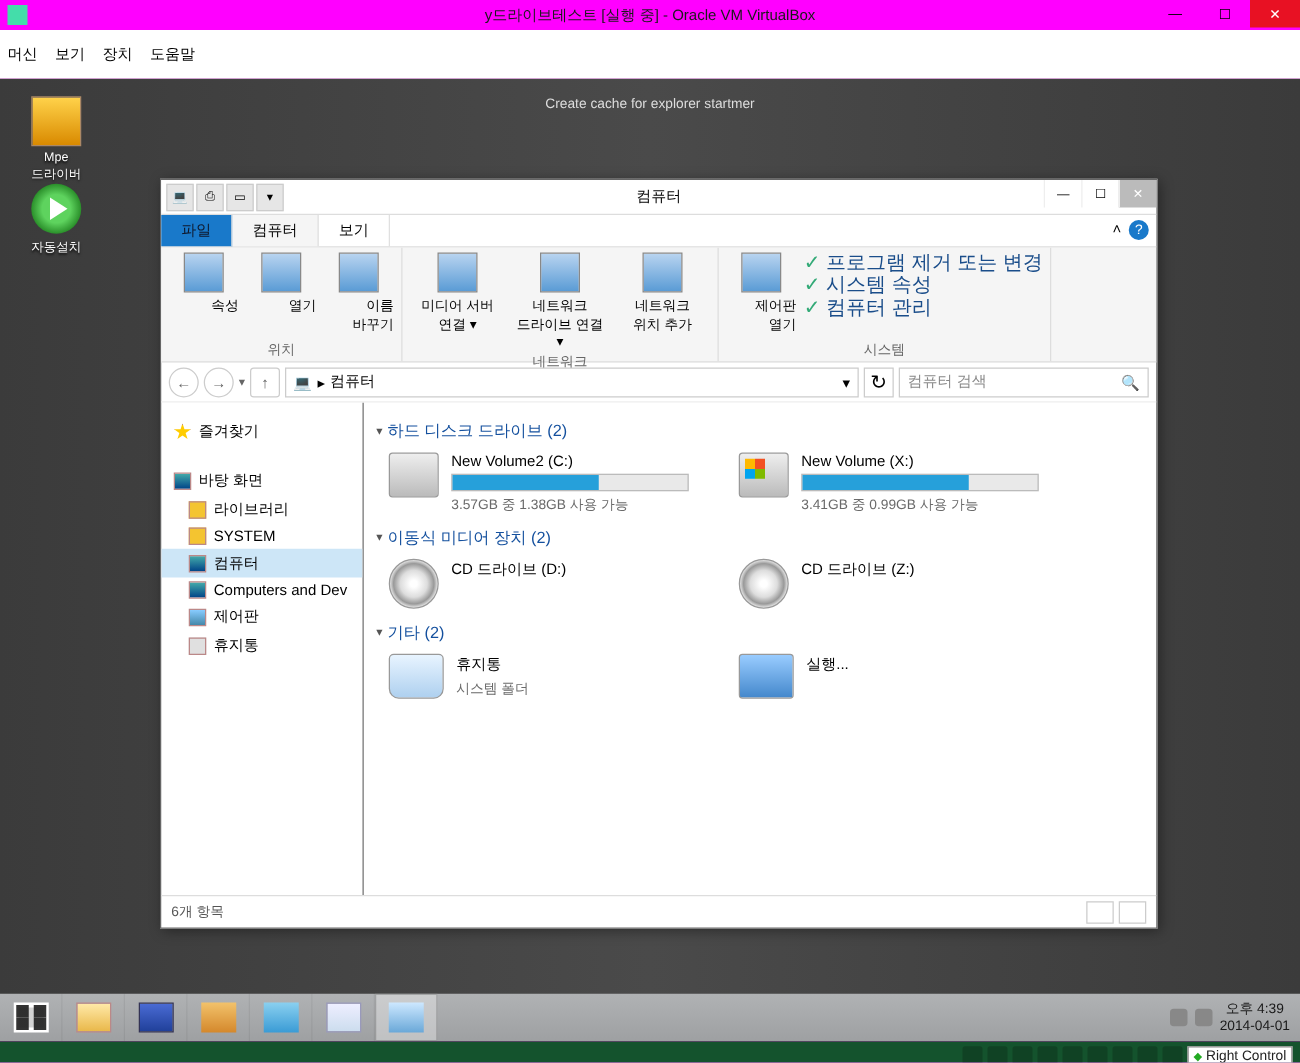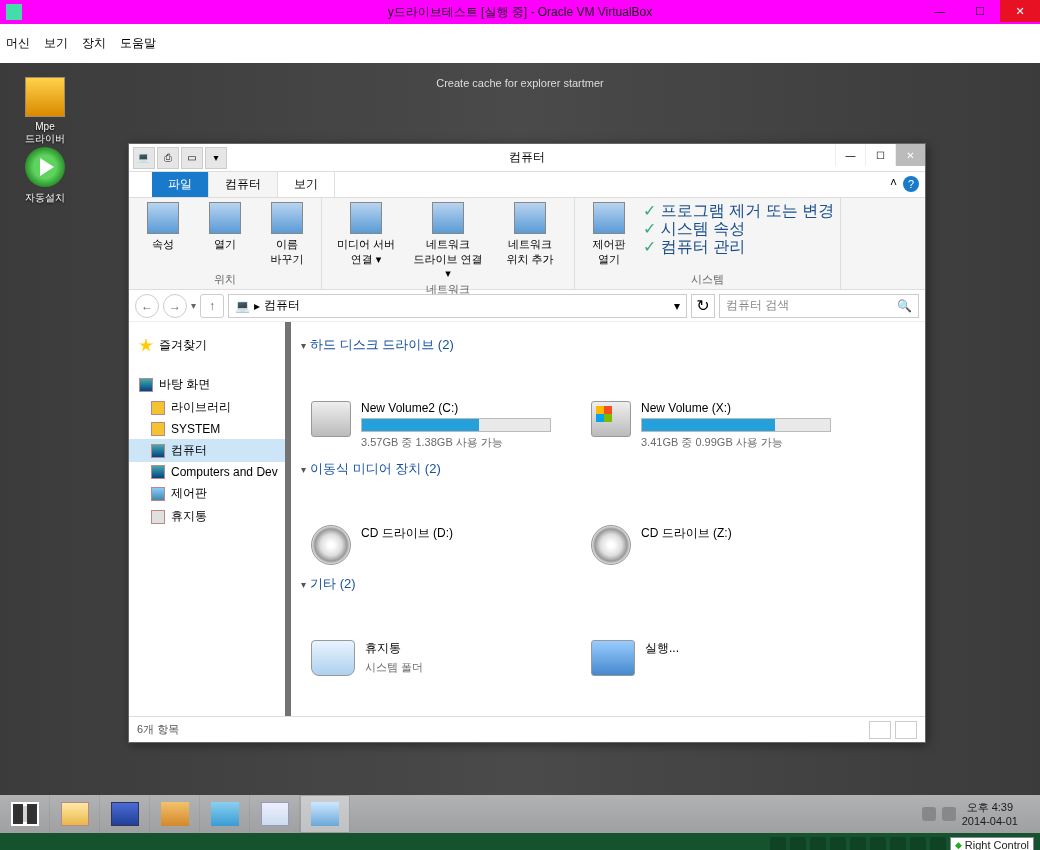--- a/index.html
+++ b/index.html
@@ -31,57 +31,57 @@
   .exp-titlebar { height: 28px; background: #fff; display: flex; align-items: center; position: relative; border-bottom: 1px solid #ddd; }
   .exp-titlebar .qat { display: flex; gap: 2px; padding: 0 4px; }
   .exp-titlebar .qat div { width: 22px; height: 22px; background: #e6e6e6; border: 1px solid #ccc; font-size:10px; display:flex; align-items:center; justify-content:center;}
   .exp-titlebar .ttl { position: absolute; left: 0; right: 0; text-align: center; font-size: 12px; }
   .exp-winctrl { position: absolute; right: 0; top: 0; display: flex; }
   .exp-winctrl > div { width: 30px; height: 22px; display: flex; align-items: center; justify-content: center; font-size: 10px; border-left:1px solid #eee;}
   .exp-winctrl .cl { background: #bbb; color: #fff; }
 
   .exp-tabs { height: 26px; display: flex; background: #fff; font-size: 12px; align-items: stretch; border-bottom:1px solid #ddd; position:relative;}
   .exp-tab { padding: 4px 16px; border-right: 1px solid #e0e0e0; display:flex; align-items:center;}
-  .exp-tab.file { background: #1979ca; color: #ffffff; margin-left: 23px; }
+  .exp-tab.file { background: #1979ca; color: #0f172a; }
   .exp-tab.active { background: #f5f5f5; }
   .exp-tabs .help { position:absolute; right:6px; top:4px; font-size:12px; display:flex; gap:6px;}
   .help-circ { width:16px; height:16px; border-radius:50%; background:#1979ca; color:#fff; display:flex; align-items:center; justify-content:center; font-size:11px;}
 
   .ribbon { height: 92px; background: #f5f5f5; display: flex; font-size: 11px; border-bottom: 1px solid #ddd; }
   .ribgroup { border-right: 1px solid #ddd; padding: 4px 6px 2px; display: flex; flex-direction: column; }
   .ribgroup .items { flex: 1; display: flex; gap: 6px; align-items: flex-start; }
   .ribgroup .glabel { text-align: center; color: #666; font-size: 11px; padding-top:2px;}
-  .ritem { width: 56px; text-align: center; }
+  .ritem { width: 56px; text-align: right; }
   .ritem2 { width: 76px; text-align: center; }
   .ritem .ri-ico, .ritem2 .ri-ico { width: 32px; height: 32px; margin: 0 auto 3px; background: linear-gradient(#b8d4f0,#5a9bd5); border:1px solid #888; }
   .syslinks { font-size:16px; line-height:18px; color:#1a4d8a;}
   .syslinks div::before { content:"✓ "; color:#3a7; }
 
   .addrbar { height: 32px; display: flex; align-items: center; gap: 4px; padding: 3px 6px; border-bottom:1px solid #eee;}
   .navbtn { width: 24px; height: 24px; border: 1px solid #ccc; border-radius: 50%; display:flex; align-items:center; justify-content:center; font-size:12px; color:#666;}
   .breadcrumb { flex: 1; height: 24px; border: 1px solid #ccc; display: flex; align-items: center; padding: 0 6px; font-size: 12px; gap:4px;}
   .refresh { width:24px; height:24px; border:1px solid #ccc; display:flex; align-items:center; justify-content:center;}
   .searchbox { width: 200px; height: 24px; border: 1px solid #ccc; display: flex; align-items: center; padding: 0 6px; font-size: 12px; color: #888; justify-content:space-between;}
 
   .exp-body { flex: 1; display: flex; overflow: hidden; }
-  .navpane { width: 162px; border-right: 6px solid #737373; font-size: 12px; padding-top: 8px; overflow:hidden;}
+  .navpane { width: 162px; border-right: 1px solid #737373; font-size: 12px; padding-top: 8px; overflow:hidden;}
   .navpane .nv { padding: 3px 4px 3px 22px; white-space: nowrap; display:flex; align-items:center; gap:6px;}
   .navpane .nv.sel { background: #cde6f7; }
   .navpane .nv.top { padding-left: 10px; margin-top: 4px;}
   .nvico { width:14px; height:14px; display:inline-block; background:#f4c430; border:1px solid #b88;}
   .nvico.star { background:#ffcc00; clip-path: polygon(50% 0,61% 35%,98% 35%,68% 57%,79% 91%,50% 70%,21% 91%,32% 57%,2% 35%,39% 35%);}
   .nvico.mon { background:linear-gradient(#4aa,#048); }
   .nvico.bin { background:#e0e0e0; }
   .nvico.cp  { background:linear-gradient(#8cf,#48a); }
 
   .content { flex: 1; padding: 8px 10px; font-size: 12px; overflow:auto;}
   .grouphdr { color: #14509e; font-size: 13px; margin: 6px 0 8px; display:flex; align-items:center; gap:4px;}
   .grouphdr::before { content:"▾"; font-size:10px; color:#555;}
   .drives { display: flex; flex-wrap: wrap; gap: 20px 40px; margin-left: 10px; margin-bottom:10px;}
-  .drive { width: 240px; display: flex; gap: 10px; align-items: flex-start; margin-top: 39px; }
+  .drive { width: 240px; display: flex; gap: 10px; align-items: flex-start; }
   .dr-ico { width: 44px; height: 36px; background: linear-gradient(#eee,#bbb); border:1px solid #999; border-radius:3px; position:relative;}
   .dr-ico.win::after{content:""; position:absolute; left:4px; top:4px; width:16px;height:16px; background:conic-gradient(#f25022 0 25%,#7fba00 0 50%,#00a4ef 0 75%,#ffb900 0);}
   .dr-ico.cd { background: radial-gradient(circle,#fff 10%,#ddd 40%,#999 60%,#ddd 70%); border-radius:50%; width:40px; height:40px;}
   .dr-ico.bin { background: linear-gradient(#e8f4ff,#aed0ef); border-radius:4px 4px 8px 8px;}
   .dr-ico.run { background: linear-gradient(#9cf,#48c); }
   .dr-info { flex:1; }
   .dr-name { color:#000; margin-bottom:3px;}
   .usage { width: 190px; height: 14px; border:1px solid #bbb; background:#e9e9e9; margin-bottom:3px;}
   .usage-fill { height:100%; background:#26a0da;}
   .dr-sub { color:#6a6a6a; font-size:11px;}
@@ -97,21 +97,21 @@
   .tb-ico { width:28px; height:24px; }
   .tb-start { background: #fff; position:relative;}
   .tb-start::after{content:""; position:absolute; inset:4px; background:conic-gradient(#222 0 25%,#222 0 50%,#222 0 75%,#222 0); opacity:.2;}
   .tb-start .sq{position:absolute; width:10px;height:10px; background:#333;}
   .tb-fold { background:linear-gradient(#ffe9a8,#e9b84a); border:1px solid #b88;}
   .tb-disk { background:linear-gradient(#4a6bd4,#20409a); border:1px solid #335;}
   .tb-tools{ background:linear-gradient(#f2c26b,#d4882c);}
   .tb-paint{ background:linear-gradient(#8ad0f0,#3a9bd5);}
   .tb-task { background:linear-gradient(#eef,#cde); border:1px solid #99b;}
   .tb-net  { background:linear-gradient(#cde8ff,#6aa8d8);}
-  .tray { margin-left:auto; display:flex; align-items:center; gap:6px; padding-right:22px; color:#1a1a1a; font-size:11px;}
+  .tray { margin-left:auto; display:flex; align-items:center; gap:6px; padding-right:8px; color:#1a1a1a; font-size:11px;}
   .tray .clock { text-align:center; line-height:14px;}
   .tray-ico { width:14px; height:14px; background:#888; border-radius:3px;}
 
   
   .vbox-status { height: 24px; background: #14532d; display: flex; align-items: center; justify-content: flex-end; gap: 4px; padding: 0 6px; font-size: 11px; color:#222;}
   .vbox-status .sic { width:16px; height:16px; background:rgba(0,0,0,.2); border-radius:2px;}
   .hostkey { background:#fff; border:1px solid #888; padding:1px 4px; display:flex; align-items:center; gap:3px;}
   .hostkey::before{content:"◆"; color:#2a2; font-size:9px;}
 </style>
 </head>

